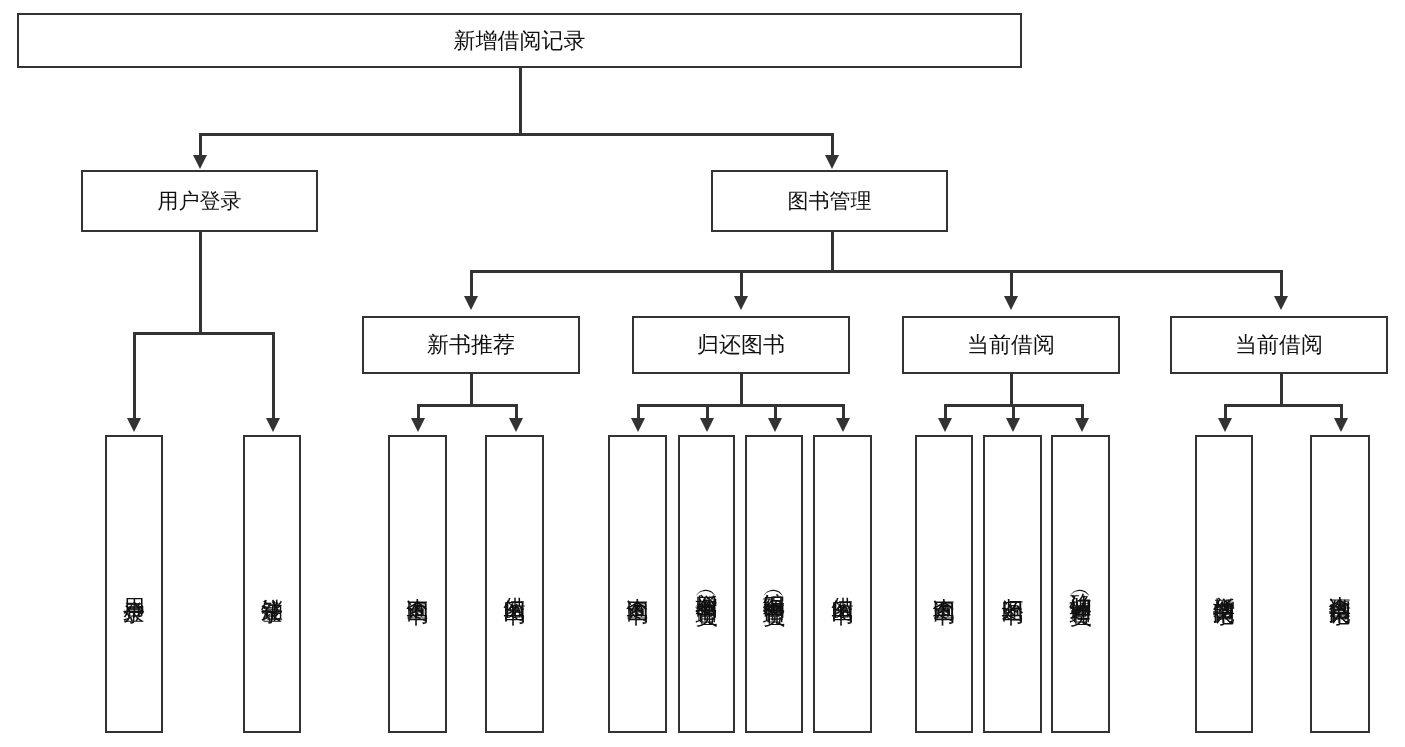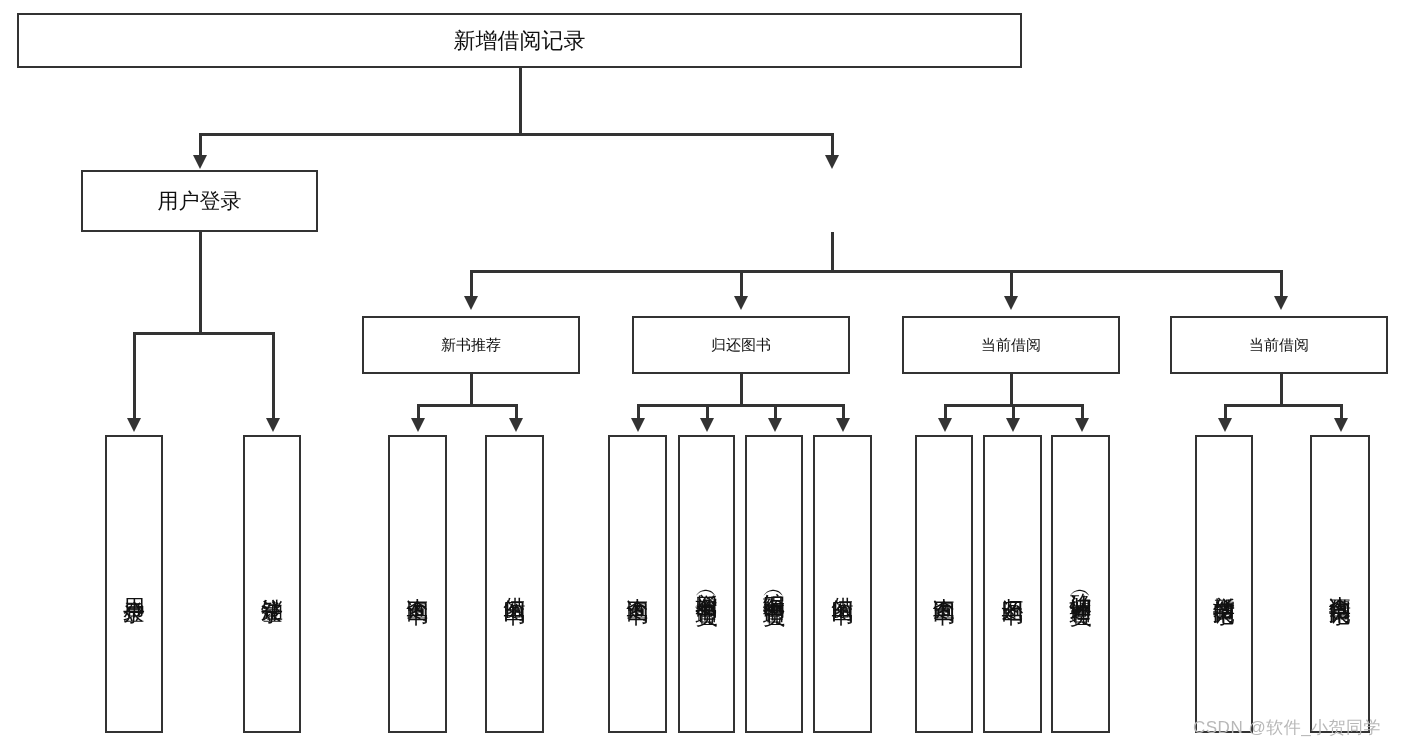--- a/index.html
+++ b/index.html
@@ -28,21 +28,21 @@
     color: #111111;
   }
   .node-label {
     font-size: 21px;
     line-height: 1.15;
     white-space: nowrap;
     color: #111111;
   }
   .node.root .node-label { font-size: 22px; }
   .node.lvl2 .node-label { font-size: 21px; }
-  .node.lvl3 .node-label { font-size: 15px; }
+  .node.lvl3 .node-label { font-size: 22px; }
   
   .node.leaf {
     align-items: center;
     justify-content: center;
     padding: 6px 2px;
   }
   .node.leaf .node-label {
     writing-mode: vertical-rl;
     text-orientation: upright;
     font-size: 22px;
@@ -142,20 +142,23 @@
   <div class="arrow" style="left:1334px;top:418px;"></div>
 
   <div class="node root" style="left:17px;top:13px;width:1005px;height:55px;">
     <span class="node-label">新增借阅记录</span>
   </div>
 
   <div class="node lvl2" style="left:81px;top:170px;width:237px;height:62px;">
     <span class="node-label">用户登录</span>
   </div>
 
+  <div class="node lvl2" style="left:711px;top:170px;width:237px;height:62px;">
+    <span class="node-label">图书管理</span>
+  </div>
 
   <div class="node lvl3" style="left:362px;top:316px;width:218px;height:58px;">
     <span class="node-label">新书推荐</span>
   </div>
 
   <div class="node lvl3" style="left:632px;top:316px;width:218px;height:58px;">
     <span class="node-label">归还图书</span>
   </div>
 
   <div class="node lvl3" style="left:902px;top:316px;width:218px;height:58px;align-items:center;">
@@ -211,15 +214,14 @@
   </div>
 
   <div class="node leaf" style="left:1195px;top:435px;width:58px;height:298px;">
     <span class="node-label">新增借阅记录</span>
   </div>
 
   <div class="node leaf" style="left:1310px;top:435px;width:60px;height:298px;">
     <span class="node-label">查询借阅记录</span>
   </div>
 
-  <div class="watermark" style="left:1193px;top:716px;">CSDN @软件_小贺同学</div>
 
 </div>
 
 </body></html>

